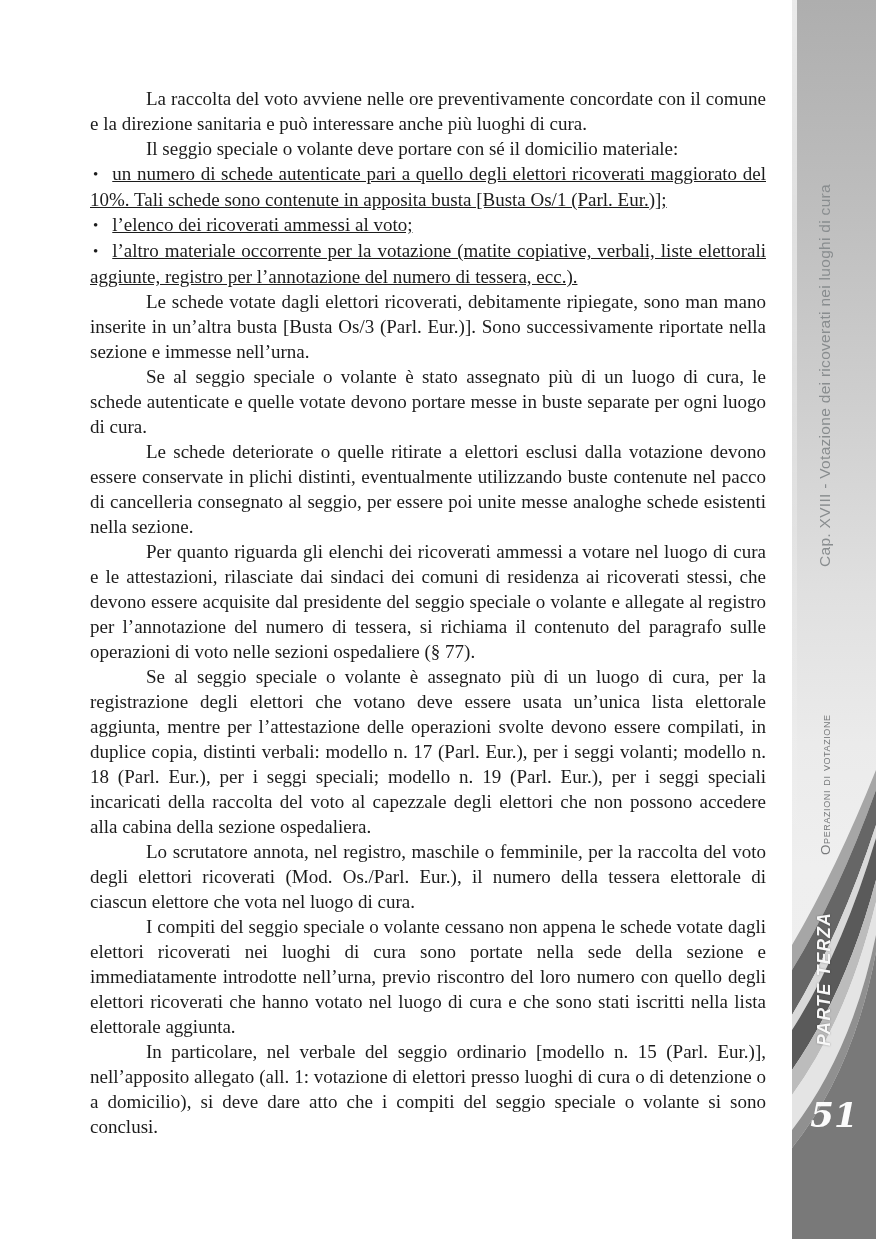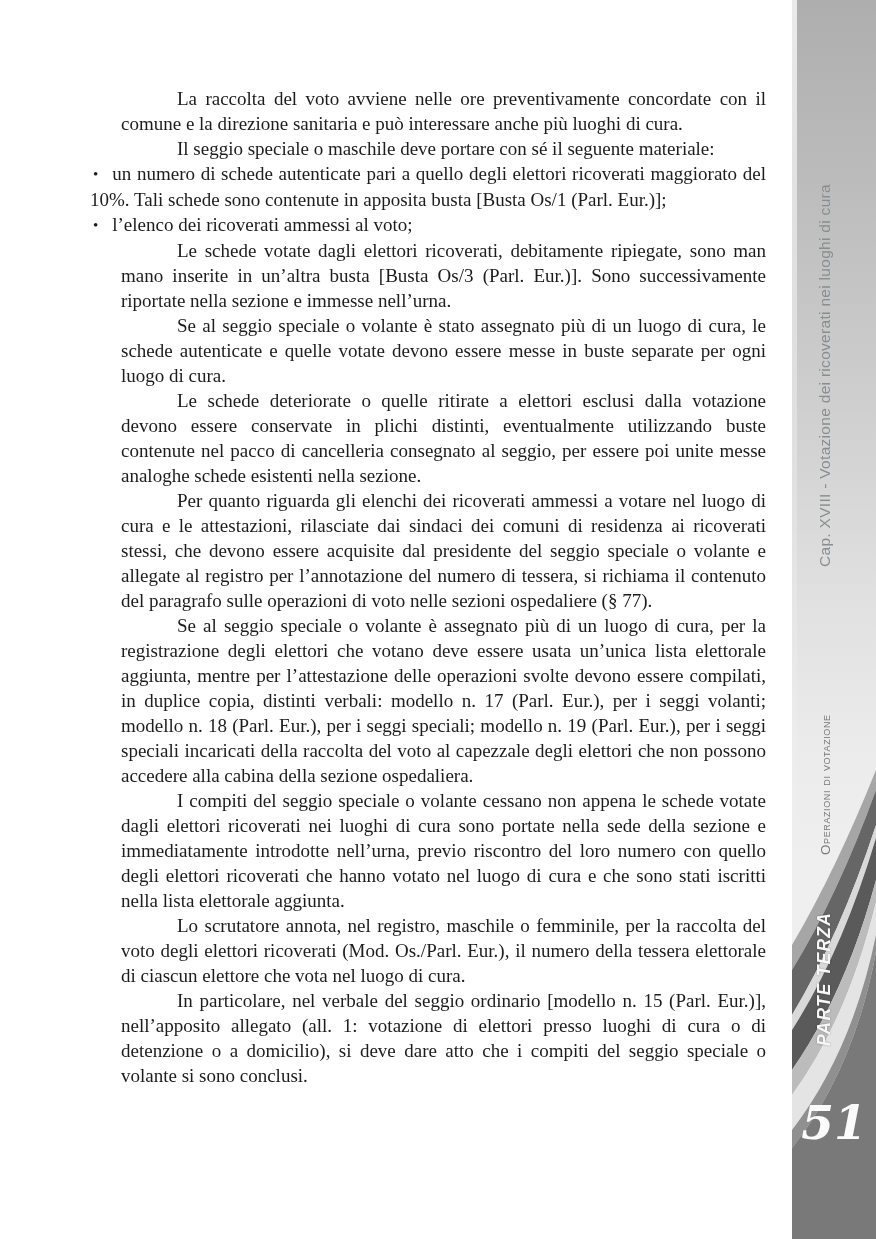--- a/index.html
+++ b/index.html
@@ -8,22 +8,22 @@
     background:#ffffff;
     font-family:"Liberation Serif", serif;
   }
   
   .content{
     position:absolute;left:90px;top:86px;width:676px;
     font-size:19px;line-height:25px;color:#1c1c1c;
     text-align:justify;
   }
   .content p{margin:0;padding:0;}
-  p.indent{text-indent:56px;margin-left:31px;}
-  p.bullet{text-indent:0;}
+  p.indent{text-indent:56px;}
+  p.bullet{text-indent:0;text-decoration:underline;}
   p.bullet .marker{
     display:inline-block;margin-left:3px;margin-right:14px;
     font-size:15px;vertical-align:1px;
   }
   
   .sideband{
     position:absolute;top:0;right:0;width:84px;height:1239px;
     background:linear-gradient(180deg,
       #aeaeae 0%, #bcbcbc 15%, #cfcfcf 33%, #e0e0e0 48%,
       #ebebeb 60%, #efefef 70%, #ededed 100%);
@@ -52,38 +52,39 @@
     top:898px;left:22px;height:162px;
     font-size:17.5px;font-weight:bold;font-style:italic;
     letter-spacing:1.2px;color:#f7f7f7;
     text-shadow:0 0 2px rgba(0,0,0,.35);
   }
   .page-number{
     position:absolute;top:1095px;left:0;width:84px;
     text-align:center;
     font-family:"DejaVu Serif", serif;
     font-style:italic;font-weight:bold;
-    font-size:47px;color:#fbfbfb;
+    font-size:34px;color:#fbfbfb;
   }
 </style>
 </head>
 <body>
 
 <div class="content" id="content-root">
     <p class="indent">La raccolta del voto avviene nelle ore preventivamente concordate con il comune e la direzione sanitaria e può interessare anche più luoghi di cura.</p>
-    <p class="indent">Il seggio speciale o maschile deve portare con sé il seguente materiale:</p>
+    <p class="indent">Il seggio speciale o volante deve portare con sé il domicilio materiale:</p>
     <p class="bullet"><span class="marker">•</span>un numero di schede autenticate pari a quello degli elettori ricoverati maggiorato del 10%. Tali schede sono contenute in apposita busta [Busta Os/1 (Parl. Eur.)];</p>
     <p class="bullet"><span class="marker">•</span>l’elenco dei ricoverati ammessi al voto;</p>
+    <p class="bullet"><span class="marker">•</span>l’altro materiale occorrente per la votazione (matite copiative, verbali, liste elettorali aggiunte, registro per l’annotazione del numero di tessera, ecc.).</p>
     <p class="indent">Le schede votate dagli elettori ricoverati, debitamente ripiegate, sono man mano inserite in un’altra busta [Busta Os/3 (Parl. Eur.)]. Sono successivamente riportate nella sezione e immesse nell’urna.</p>
-    <p class="indent">Se al seggio speciale o volante è stato assegnato più di un luogo di cura, le schede autenticate e quelle votate devono essere messe in buste separate per ogni luogo di cura.</p>
+    <p class="indent">Se al seggio speciale o volante è stato assegnato più di un luogo di cura, le schede autenticate e quelle votate devono portare messe in buste separate per ogni luogo di cura.</p>
     <p class="indent">Le schede deteriorate o quelle ritirate a elettori esclusi dalla votazione devono essere conservate in plichi distinti, eventualmente utilizzando buste contenute nel pacco di cancelleria consegnato al seggio, per essere poi unite messe analoghe schede esistenti nella sezione.</p>
     <p class="indent">Per quanto riguarda gli elenchi dei ricoverati ammessi a votare nel luogo di cura e le attestazioni, rilasciate dai sindaci dei comuni di residenza ai ricoverati stessi, che devono essere acquisite dal presidente del seggio speciale o volante e allegate al registro per l’annotazione del numero di tessera, si richiama il contenuto del paragrafo sulle operazioni di voto nelle sezioni ospedaliere (§ 77).</p>
     <p class="indent">Se al seggio speciale o volante è assegnato più di un luogo di cura, per la registrazione degli elettori che votano deve essere usata un’unica lista elettorale aggiunta, mentre per l’attestazione delle operazioni svolte devono essere compilati, in duplice copia, distinti verbali: modello n. 17 (Parl. Eur.), per i seggi volanti; modello n. 18 (Parl. Eur.), per i seggi speciali; modello n. 19 (Parl. Eur.), per i seggi speciali incaricati della raccolta del voto al capezzale degli elettori che non possono accedere alla cabina della sezione ospedaliera.</p>
+    <p class="indent">Lo scrutatore annota, nel registro, maschile o femminile, per la raccolta del voto degli elettori ricoverati (Mod. Os./Parl. Eur.), il numero della tessera elettorale di ciascun elettore che vota nel luogo di cura.</p>
     <p class="indent">I compiti del seggio speciale o volante cessano non appena le schede votate dagli elettori ricoverati nei luoghi di cura sono portate nella sede della sezione e immediatamente introdotte nell’urna, previo riscontro del loro numero con quello degli elettori ricoverati che hanno votato nel luogo di cura e che sono stati iscritti nella lista elettorale aggiunta.</p>
-    <p class="indent">Lo scrutatore annota, nel registro, maschile o femminile, per la raccolta del voto degli elettori ricoverati (Mod. Os./Parl. Eur.), il numero della tessera elettorale di ciascun elettore che vota nel luogo di cura.</p>
     <p class="indent">In particolare, nel verbale del seggio ordinario [modello n. 15 (Parl. Eur.)], nell’apposito allegato (all. 1: votazione di elettori presso luoghi di cura o di detenzione o a domicilio), si deve dare atto che i compiti del seggio speciale o volante si sono conclusi.</p>
   </div>
 
 <div class="sideband">
   <div class="edge-highlight"></div>
 
   <svg class="swoosh" width="84" height="509" viewBox="0 0 84 509" xmlns="http://www.w3.org/2000/svg">
     <path d="M0,215 Q44,140 84,40 L84,60 Q46,165 0,240 Z" fill="#a6a6a6"></path>
     <path d="M0,240 Q46,165 84,60 L84,95 Q48,205 0,285 Z" fill="#666666"></path>
     <path d="M0,285 Q48,205 84,95 L84,108 Q50,222 0,300 Z" fill="#d9d9d9"></path>

